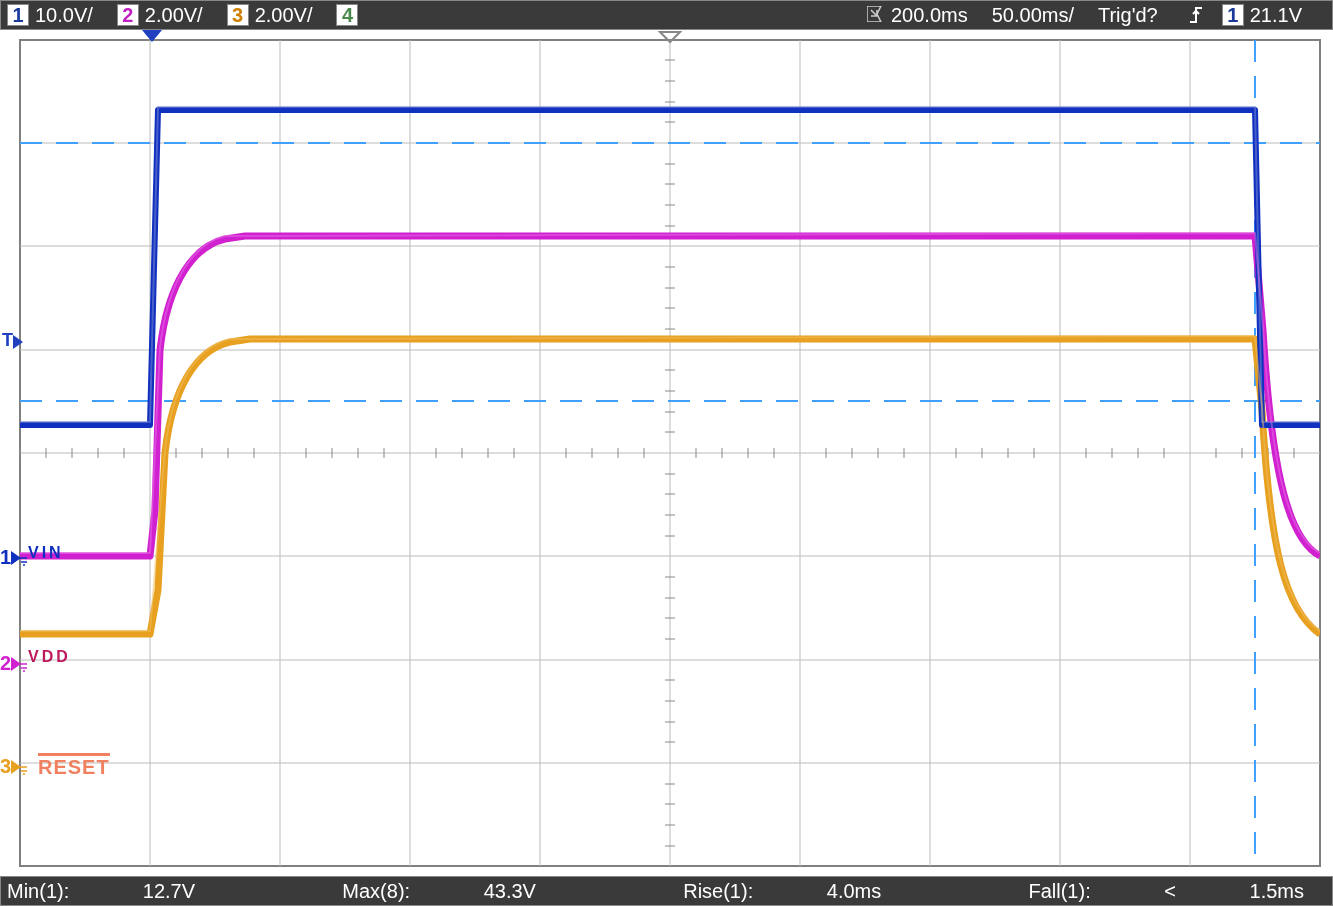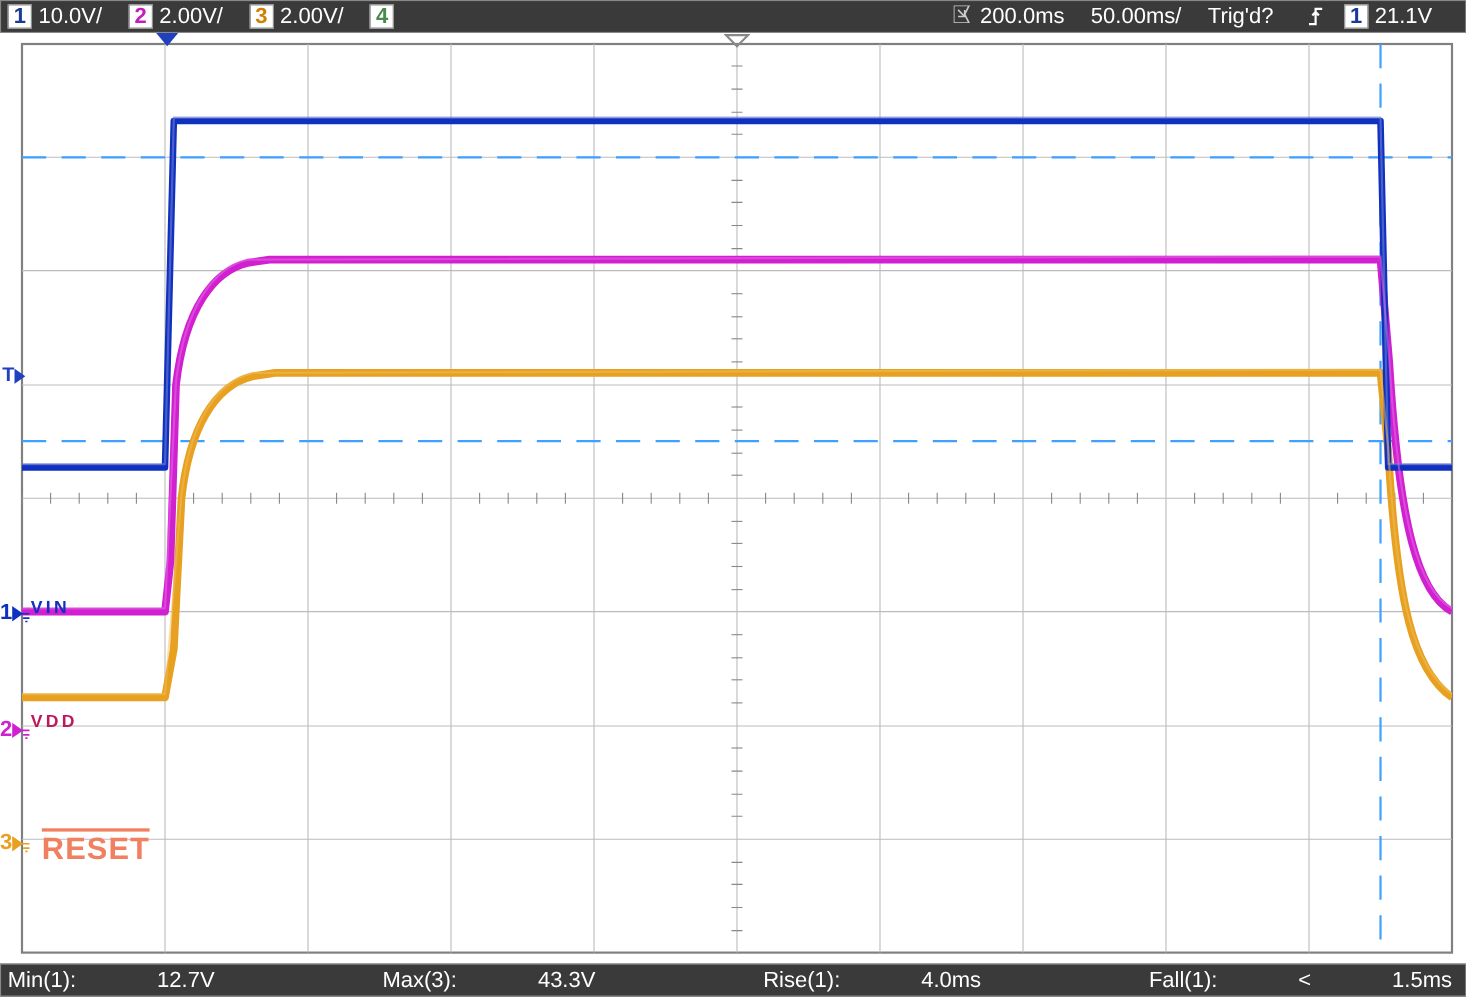--- a/index.html
+++ b/index.html
@@ -63,21 +63,21 @@
     align-items: center;
   }
   .ch-label {
     position: absolute;
     font-size: 16px;
     font-weight: bold;
     letter-spacing: 3px;
   }
   .reset-label {
     position: absolute;
-    font-size: 28px;
+    font-size: 20px;
     font-weight: bold;
     color: #f08060;
     letter-spacing: 1px;
   }
   .reset-label::before {
     content: "";
     position: absolute;
     top: -3px; left: 0; right: 0;
     height: 3px;
     background: #f08060;
@@ -321,27 +321,27 @@
   <div class="reset-label" style="top:726px; left:38px;">RESET</div>
 </div>
 
 <div class="scope-footer">
   <div class="footer-block">
     <span>Min(1):</span>&nbsp;
     <span>12.7V</span>
   </div>
   <div class="hdr-gap"></div>
   <div class="footer-block">
-    <span>Max(3):</span>&nbsp;
+    <span>Max(8):</span>&nbsp;
     <span>43.3V</span>
   </div>
   <div class="hdr-gap"></div>
   <div class="footer-block">
     <span>Rise(1):</span>&nbsp;
     <span>4.0ms</span>
   </div>
   <div class="hdr-gap"></div>
-  <div class="footer-block" style="margin-right:6px">
+  <div class="footer-block" style="margin-right:22px">
     <span>Fall(1):</span>&nbsp;
     <span>&lt;</span>&nbsp;
     <span>1.5ms</span>
   </div>
 </div>
 
 </body></html>

